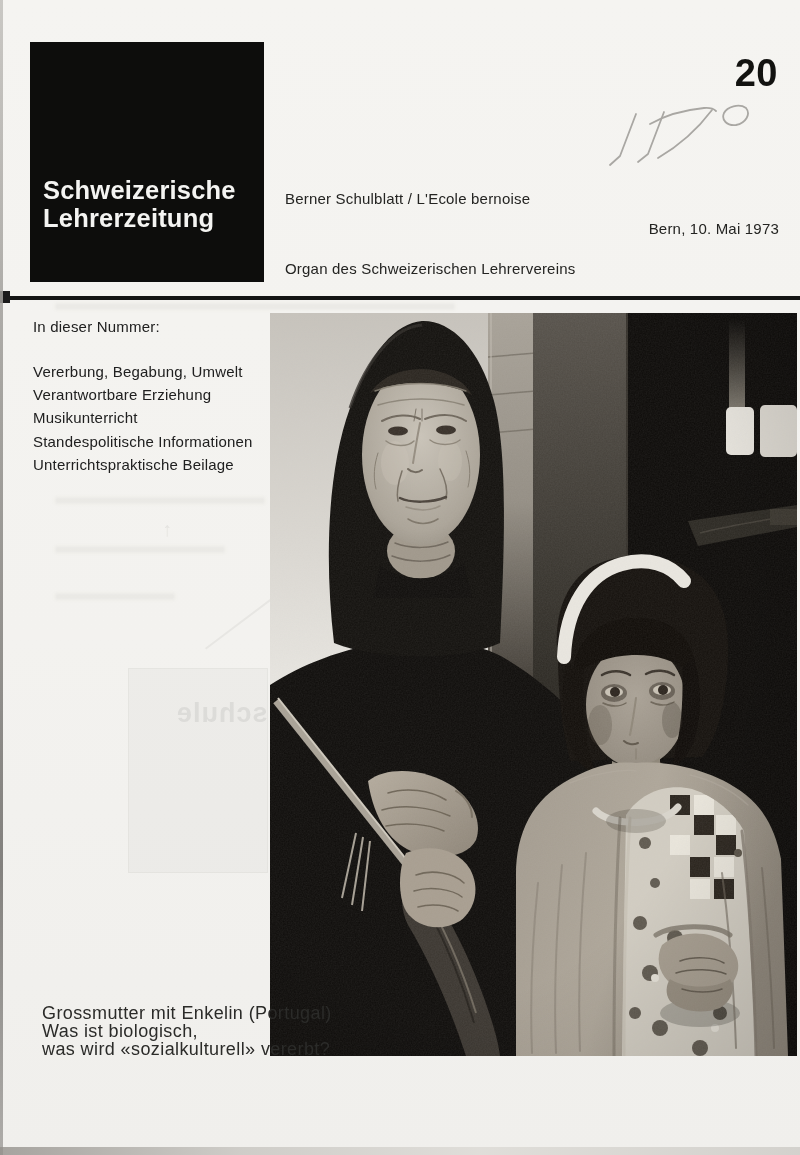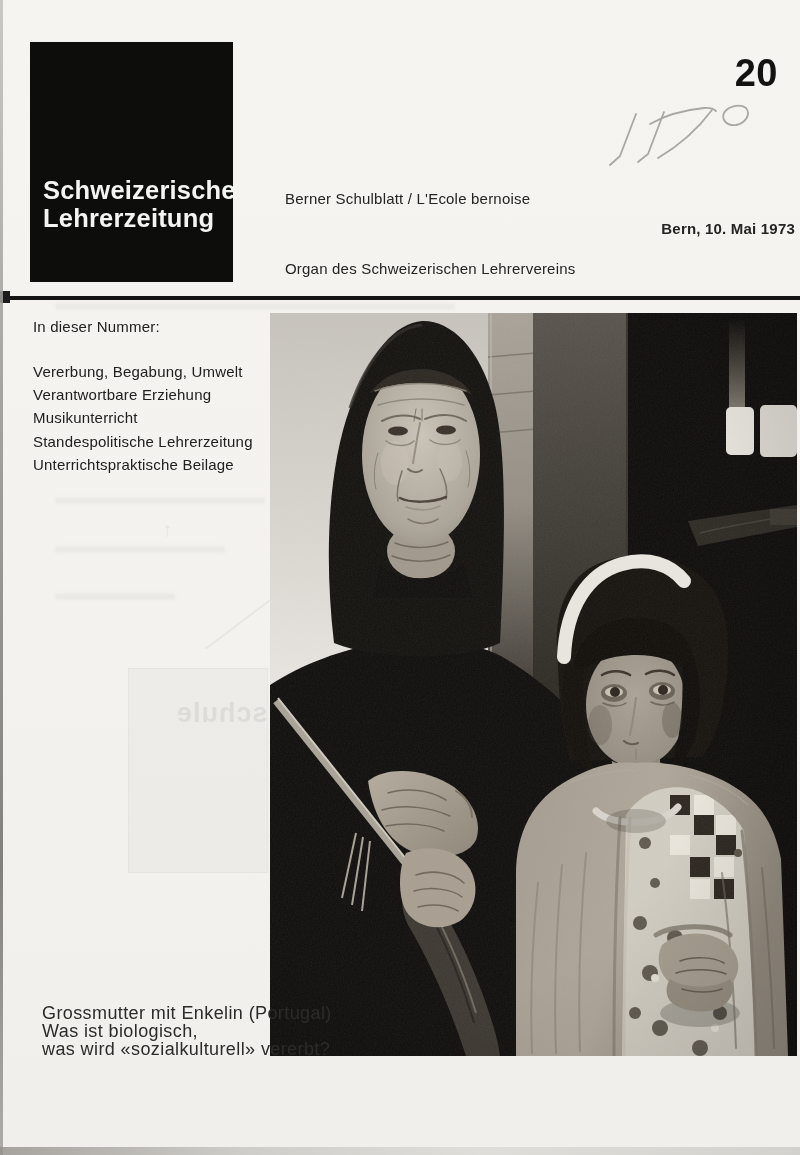--- a/index.html
+++ b/index.html
@@ -17,42 +17,42 @@
     background: linear-gradient(180deg, #c2c0bc 0%, #979591 35%, #6f6d6a 75%, #a3a19e 100%);
     opacity: .85;
   }
   .page-bottom-edge {
     position: absolute; left: 0; top: 1147px; width: 800px; height: 8px;
     background: linear-gradient(90deg, #93908b 0%, #c6c4bf 30%, #dbd9d4 60%, #ccca C5 100%);
     background: linear-gradient(90deg, #93908b 0%, #c6c4bf 30%, #dbd9d4 60%, #cccac5 100%);
     opacity: .8;
   }
   .masthead {
-    position: absolute; left: 30px; top: 42px; width: 203px; height: 240px;
+    position: absolute; left: 30px; top: 42px; width: 234px; height: 240px;
     background: #0d0d0c;
   }
   .masthead-title {
     position: absolute; left: 13px; top: 134px;
     font-weight: bold; font-size: 25.5px; line-height: 28px;
     letter-spacing: 0.2px; color: #f4f4f2;
   }
   .masthead-title span { display: block; }
   .issue-number {
     position: absolute; top: 52px; right: 22px;
     font-weight: bold; font-size: 38px; letter-spacing: 0.5px; color: #121210;
   }
   .handwritten { position: absolute; left: 600px; top: 92px; width: 170px; height: 80px; }
   .header-line {
     position: absolute; left: 285px; font-size: 15px; letter-spacing: 0.2px; color: #242422; text-align: right;
   }
   .header-line1 { top: 190px; }
   .header-line2 { top: 220px; margin-top: 40px; }
   .header-date {
-    position: absolute; right: 5px; top: 220px;
-    font-size: 15px; letter-spacing: 0.2px; color: #242422; font-weight: bold;
+    position: absolute; right: 21px; top: 220px;
+    font-size: 15px; letter-spacing: 0.2px; color: #242422;
   }
   .rule { position: absolute; left: 0; top: 296px; width: 800px; height: 4px; background: #141414; }
   .rule-notch { position: absolute; left: 0; top: 291px; width: 10px; height: 12px; background: #1b1b1b; }
   .contents-heading {
     position: absolute; left: 33px; top: 318px; font-size: 15px; letter-spacing: 0.2px; color: #202020;
   }
   .contents-list {
     position: absolute; left: 33px; top: 360px; margin: 0; padding: 0; list-style: none;
     font-size: 15px; line-height: 23.2px; letter-spacing: 0.2px; color: #202020;
   }
@@ -116,21 +116,21 @@
   <div class="header-date">Bern, 10. Mai 1973</div>
 
   <div class="rule"></div>
   <div class="rule-notch"></div>
 
   <div class="contents-heading">In dieser Nummer:</div>
   <ul class="contents-list">
     <li>Vererbung, Begabung, Umwelt</li>
     <li>Verantwortbare Erziehung</li>
     <li>Musikunterricht</li>
-    <li>Standespolitische Lehrerzeitung</li>
+    <li>Standespolitische Informationen</li>
     <li>Unterrichtspraktische Beilage</li>
   </ul>
 
   <svg class="photo" viewBox="0 0 527 743" preserveAspectRatio="none">
     <defs>
       <linearGradient id="wallGrad" x1="0" y1="0" x2="0" y2="1">
         <stop offset="0" stop-color="#c7c3bc"></stop>
           <stop offset="0.6" stop-color="#dcd9d3"></stop>
           <stop offset="1" stop-color="#ebe9e4"></stop>
       </linearGradient>

